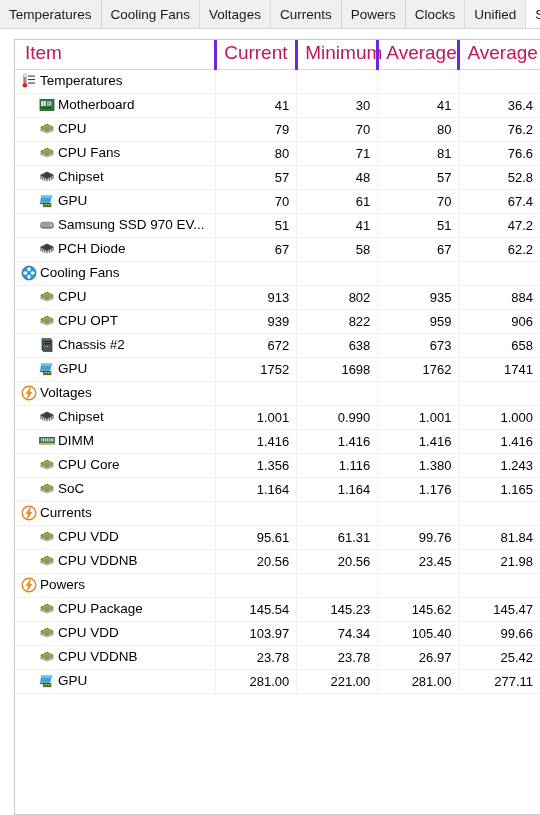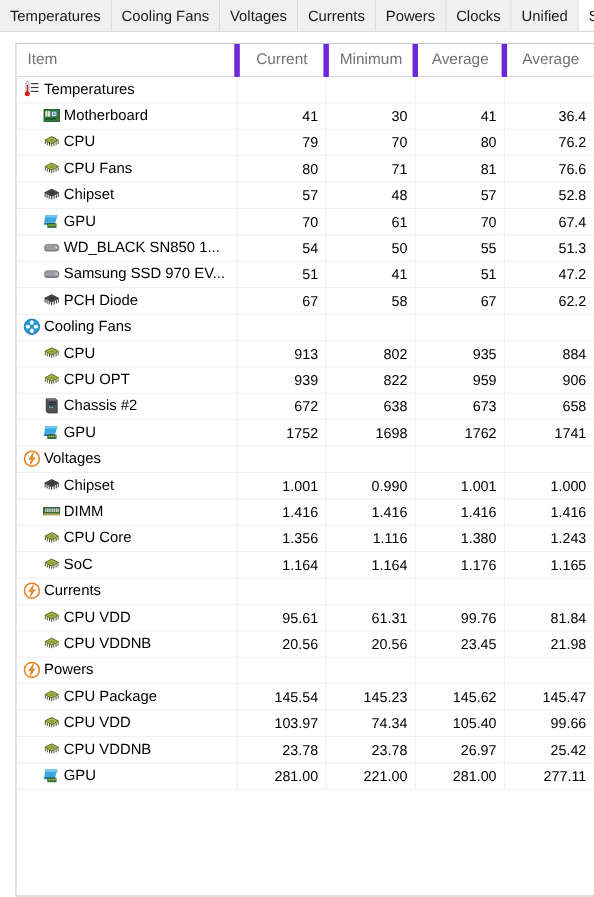--- a/index.html
+++ b/index.html
@@ -63,30 +63,30 @@
     border-collapse: collapse;
     table-layout: fixed;
     font-size: 13px;
   }
   table.grid col.c-item    { width: 198px; }
   table.grid col.c-num     { width: 80px; }
 
   thead th {
     height: 29px;
     font-weight: normal;
-    font-size: 14px;
-    color: #737373;
+    font-size: 19px;
+    color: #be185d;
     background: #ffffff;
     border-bottom: 1px solid #d9d9d9;
     padding: 0 7px 2px 7px;
     box-sizing: border-box;
     vertical-align: middle;
   }
   thead th.h-item { text-align: left; padding-left: 10px; }
-  thead th.h-num  { text-align: center; border-left: 5px solid #6d28d9; }
+  thead th.h-num  { text-align: left; border-left: 3px solid #6d28d9; }
 
   tbody td {
     height: 24px;
     border-bottom: 1px solid #f0f0f0;
     padding: 0 7px;
     box-sizing: border-box;
     vertical-align: middle;
     white-space: nowrap;
     overflow: hidden;
   }
@@ -258,36 +258,20 @@
           <td class="t-num">67.4</td>
         </tr>
         <tr>
           <td class="t-item">
             <div class="cellwrap child">
               <svg viewBox="0 0 16 16" class="ico">
                 <path d="M1.6 7.6 q0-2.4 2.6-2.4 h7.6 q2.6 0 2.6 2.4 v1.8 q0 1.6 -2.6 1.6 h-7.6 q-2.6 0 -2.6 -1.6 Z" fill="#9a9fa6" stroke="#6d7177" stroke-width=".7"></path>
                 <path d="M1.6 8.6 q0 1.8 2.6 1.8 h7.6 q2.6 0 2.6 -1.8 v1.2 q0 1.6 -2.6 1.6 h-7.6 q-2.6 0 -2.6 -1.6 Z" fill="#6e7277"></path>
                 <ellipse cx="12.1" cy="8.1" rx=".75" ry=".75" fill="#eeeeee"></ellipse>
               </svg>
-              <span class="label">WD_BLACK SN850 1...</span>
-            </div>
-          </td>
-          <td class="t-num">54</td>
-          <td class="t-num">50</td>
-          <td class="t-num">55</td>
-          <td class="t-num">51.3</td>
-        </tr>
-        <tr>
-          <td class="t-item">
-            <div class="cellwrap child">
-              <svg viewBox="0 0 16 16" class="ico">
-                <path d="M1.6 7.6 q0-2.4 2.6-2.4 h7.6 q2.6 0 2.6 2.4 v1.8 q0 1.6 -2.6 1.6 h-7.6 q-2.6 0 -2.6 -1.6 Z" fill="#9a9fa6" stroke="#6d7177" stroke-width=".7"></path>
-                <path d="M1.6 8.6 q0 1.8 2.6 1.8 h7.6 q2.6 0 2.6 -1.8 v1.2 q0 1.6 -2.6 1.6 h-7.6 q-2.6 0 -2.6 -1.6 Z" fill="#6e7277"></path>
-                <ellipse cx="12.1" cy="8.1" rx=".75" ry=".75" fill="#eeeeee"></ellipse>
-              </svg>
               <span class="label">Samsung SSD 970 EV...</span>
             </div>
           </td>
           <td class="t-num">51</td>
           <td class="t-num">41</td>
           <td class="t-num">51</td>
           <td class="t-num">47.2</td>
         </tr>
         <tr>
           <td class="t-item">

